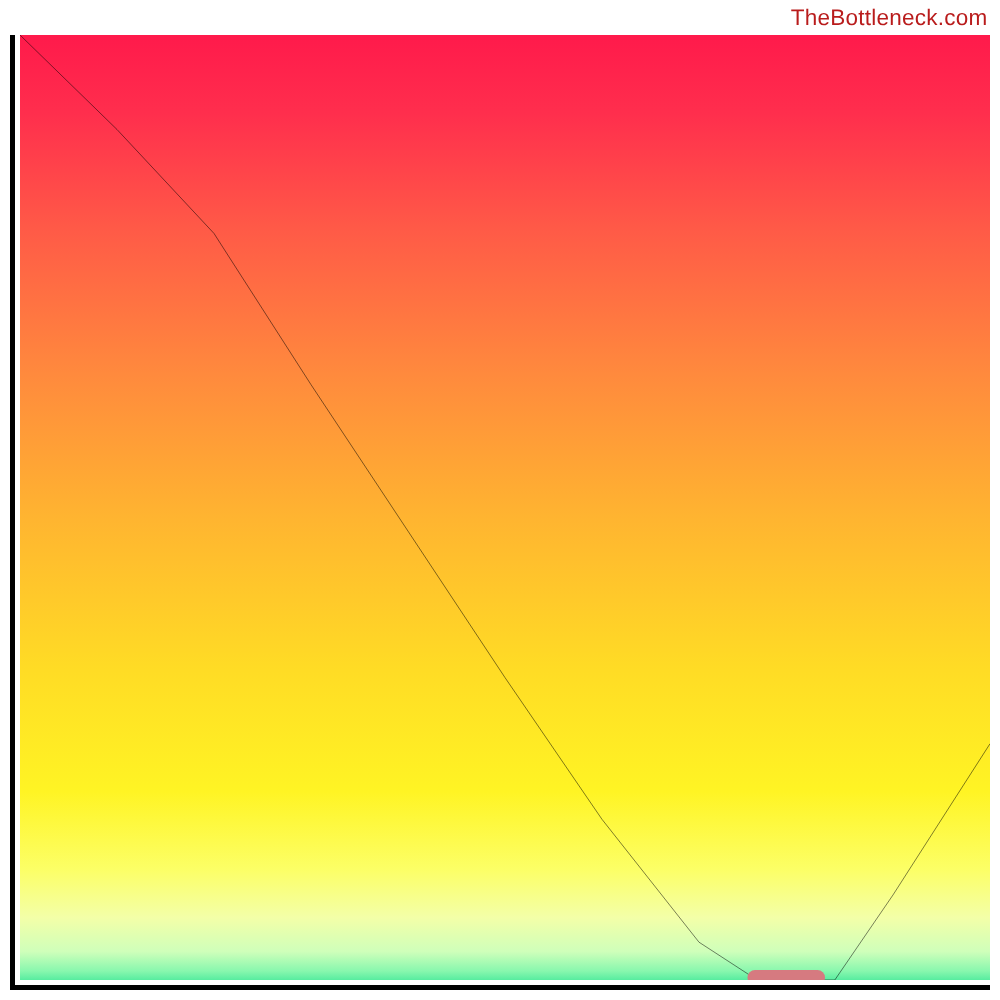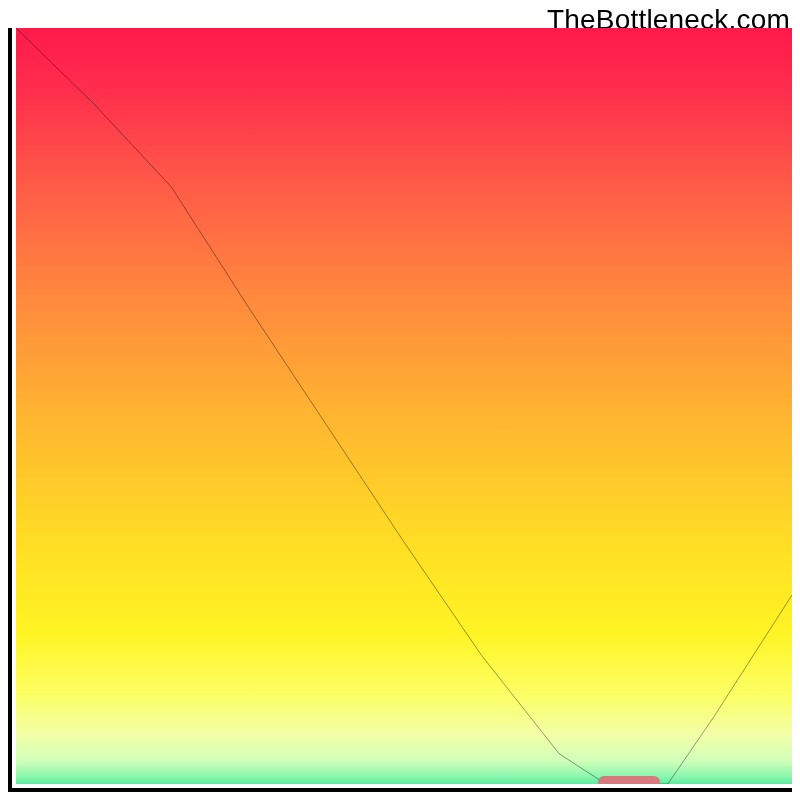--- a/index.html
+++ b/index.html
@@ -30,22 +30,22 @@
     overflow: hidden;
   }
   .gradient {
     position: absolute;
     inset: 0;
   }
   .watermark {
     position: absolute;
     top: 4px;
     right: 10px;
-    color: #000000;
-    font-size: 28px;
+    color: #b91c1c;
+    font-size: 18px;
     font-weight: 500;
     letter-spacing: 0.2px;
   }
   svg.curve {
     position: absolute;
     inset: 0;
     width: 100%;
     height: 100%;
   }
   .marker {

